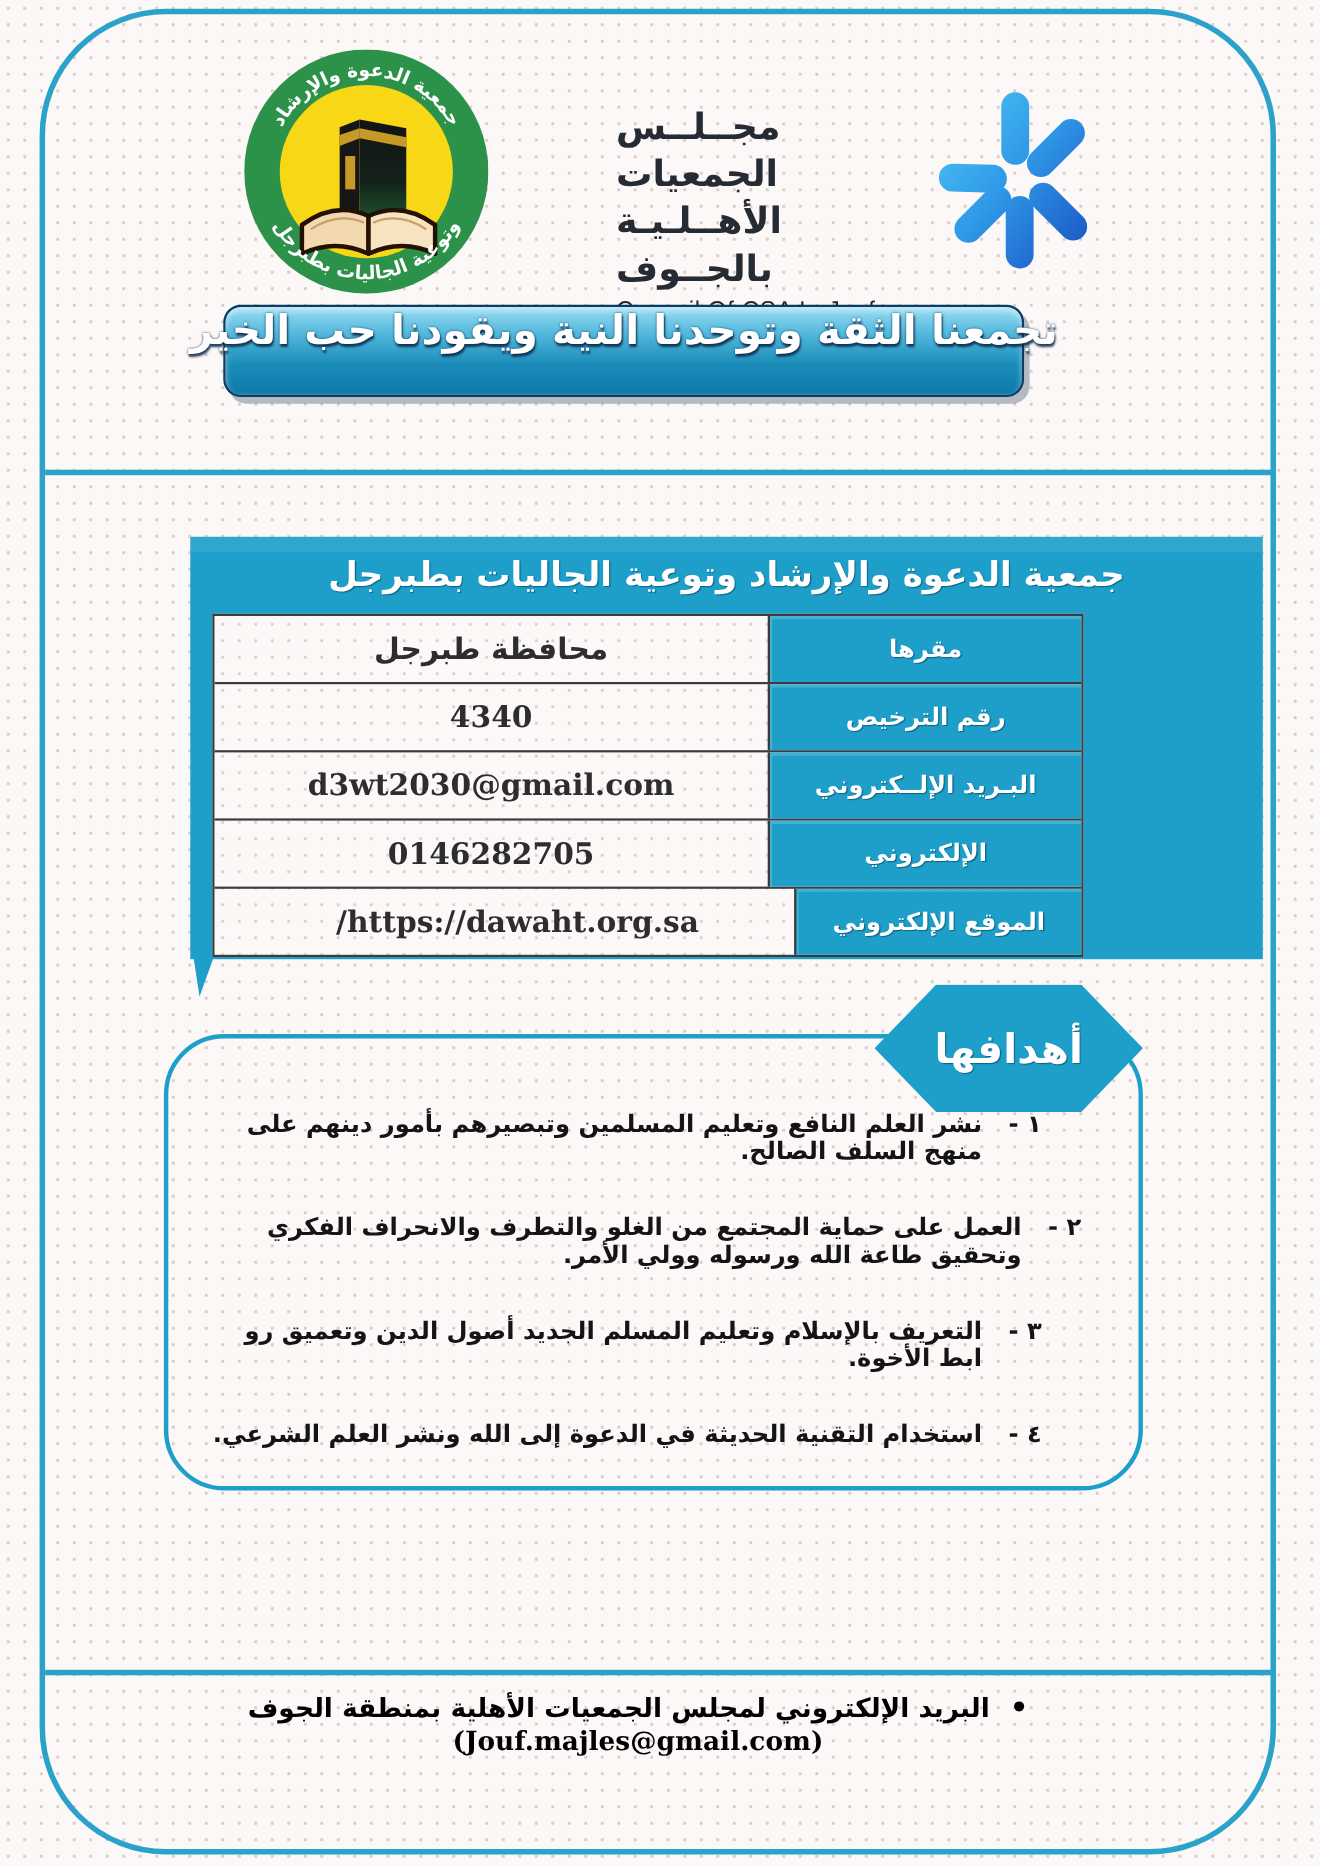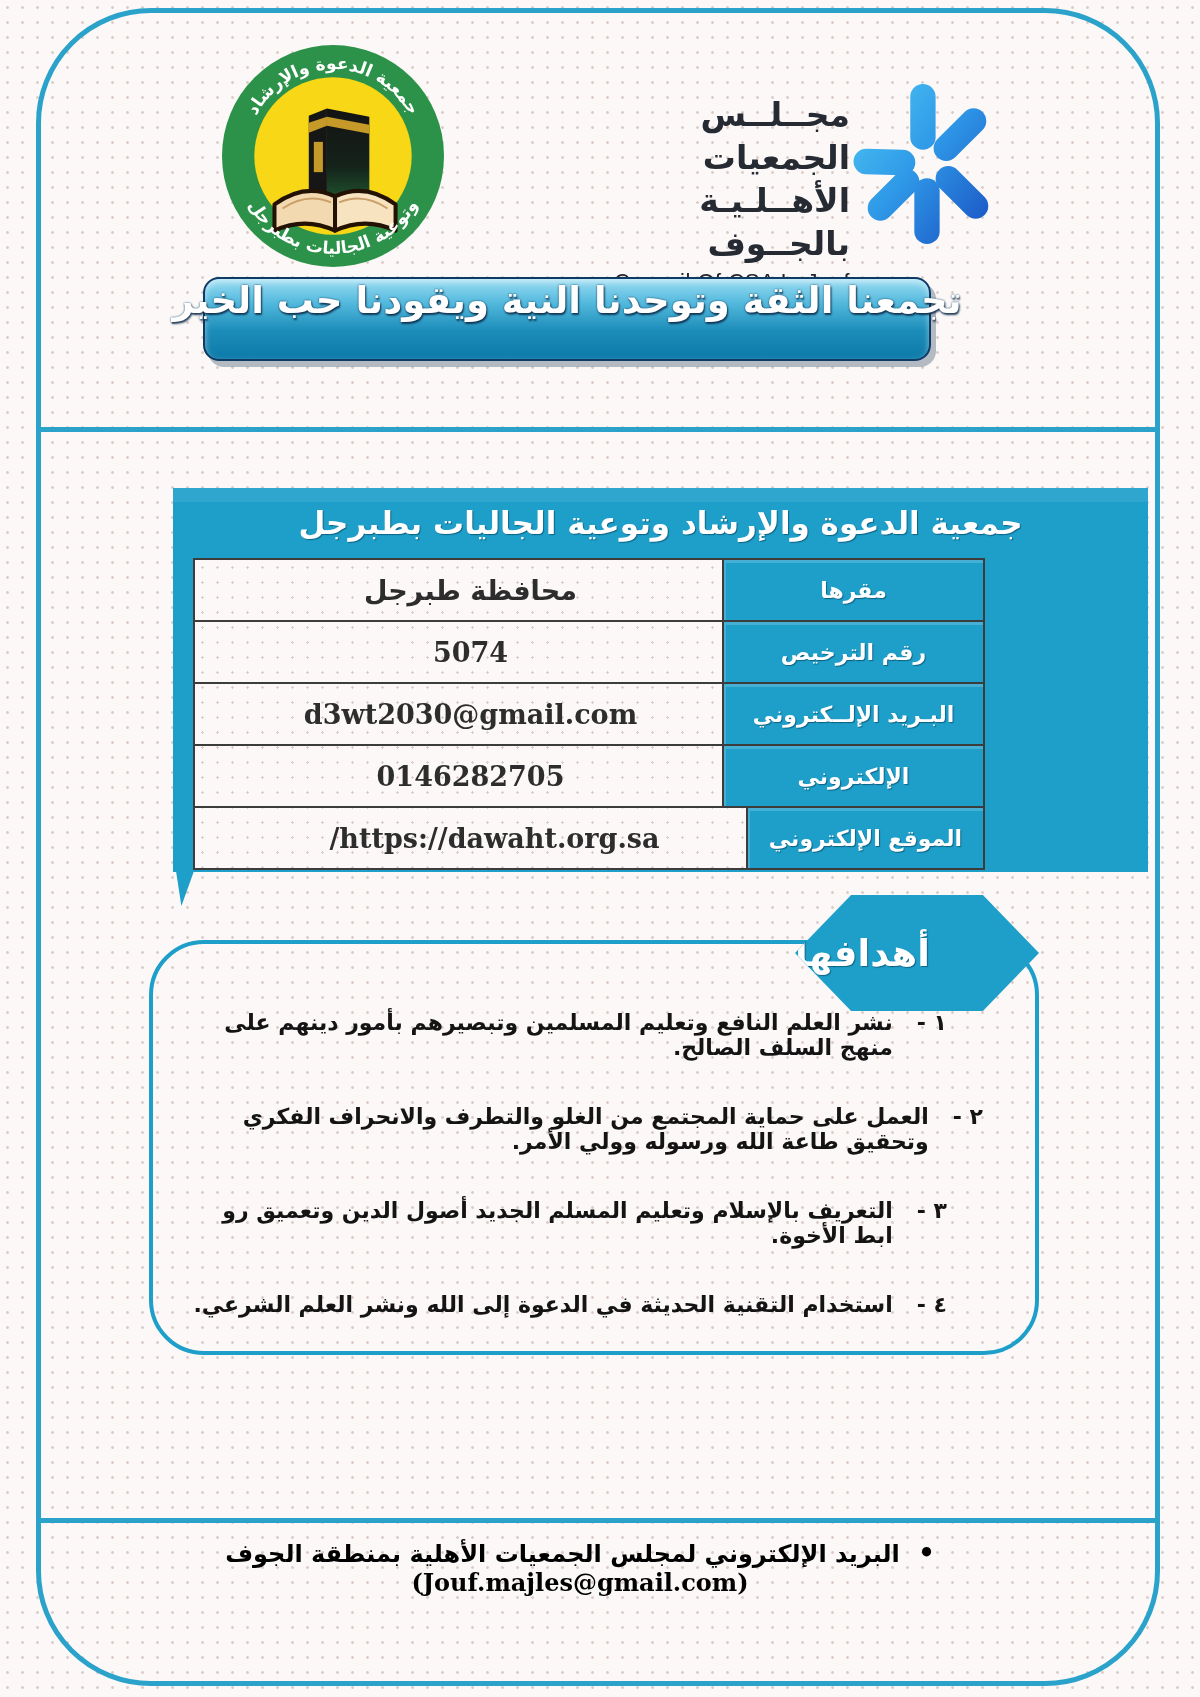--- a/index.html
+++ b/index.html
@@ -11,21 +11,21 @@
     font-family:"DejaVu Sans", sans-serif;
   }
   .frame {
     position:absolute; left:36px; top:8px; width:1124px; height:1678px;
     border:5px solid #2ba2ca; border-radius:115px; box-sizing:border-box;
   }
   
   .assoc-logo { position:absolute; left:222px; top:45px; width:222px; height:222px; }
   
   .council-logo { position:absolute; left:540px; top:80px; width:470px; height:170px; }
-  .council-text { position:absolute; left:20px; top:14px; width:290px; text-align:right; color:#262a33; }
+  .council-text { position:absolute; left:20px; top:14px; width:290px; text-align:left; color:#262a33; }
   .c-ar { font-size:33px; font-weight:bold; line-height:1.3; direction:rtl; }
   .c-en { font-size:22px; font-family:"Liberation Sans", sans-serif; letter-spacing:0.5px; margin-top:3px; color:#23272f; }
   .council-icon { position:absolute; left:312px; top:0; }
   
   .banner {
     position:absolute; left:203px; top:277px; width:728px; height:84px;
     border:2px solid #0e3a63; border-radius:16px; box-sizing:border-box;
     background: linear-gradient(180deg,#9addf2 0%,#53b9dd 30%,#1b8cb9 65%,#0e7aa9 100%);
     box-shadow: 5px 6px 0 rgba(120,135,150,.55), inset 0 3px 6px rgba(255,255,255,.5);
     display:flex; align-items:flex-start; justify-content:center;
@@ -52,36 +52,36 @@
     display:flex; flex-direction:column;
     background-color:#fbf8f7;
     background-image: radial-gradient(circle, #dccdc9 1.2px, transparent 1.4px);
     background-size:15px 15px;
   }
   .trow { flex:1; display:flex; border-bottom:2px solid #3c3c3c; }
   .trow:last-child { border-bottom:none;padding-left:24px; }
   .tval {
     width:503px; display:flex; align-items:center; justify-content:center;
     font-family:"DejaVu Serif","DejaVu Sans",serif; font-weight:bold;
-    font-size:27px; color:#2d2d2d;margin-left:24px;
+    font-size:27px; color:#2d2d2d;
   }
   .tlab {
     flex:1; background:#1d9fca; border-left:2px solid #3c3c3c;
     display:flex; align-items:center; justify-content:center;
     color:#fff; font-size:22px; font-weight:bold; direction:rtl;
     text-shadow:1px 1px 1px rgba(0,40,60,.5);
     box-shadow: inset 2px 3px 0 rgba(255,255,255,.18);
   }
   .spike { position:absolute; left:3px; top:383px; width:18px; height:35px; background:#1d9fca;
            clip-path:polygon(0 0,100% 0,30% 100%); }
   
   .hex {
     position:absolute; left:795px; top:895px; width:244px; height:116px; background:#1d9fca;
     clip-path:polygon(23% 0,77% 0,100% 50%,77% 100%,23% 100%,0 50%);
-    display:flex; align-items:center; z-index:3;
+    display:flex; align-items:center; justify-content:center; z-index:3;
   }
   .hex span { color:#fff; font-size:37px; font-weight:bold; direction:rtl;
               text-shadow:1px 1px 1px rgba(0,40,60,.5); }
   .obj-box {
     position:absolute; left:149px; top:940px; width:890px; height:415px;
     border:4px solid #1d9fca; border-radius:55px; box-sizing:border-box; z-index:2;
   }
   .obj-list { position:absolute; left:0; right:0; top:0; bottom:0; padding:66px 52px 0 40px; direction:rtl; }
   .obj-item { display:flex; gap:24px; margin-bottom:44px; align-items:baseline;
               font-weight:bold; font-size:22px; color:#141414; padding-right:36px; }
@@ -169,21 +169,21 @@
   <div class="divider d1"></div>
 
   <div class="info-table">
     <div class="tbl-title">جمعية الدعوة والإرشاد وتوعية الجاليات بطبرجل</div>
     <div class="tbl-grid">
       <div class="trow">
         <div class="tval">محافظة طبرجل</div>
         <div class="tlab">مقرها</div>
       </div>
       <div class="trow">
-        <div class="tval">5074</div>
+        <div class="tval">4340</div>
         <div class="tlab">رقم الترخيص</div>
       </div>
       <div class="trow">
         <div class="tval">d3wt2030@gmail.com</div>
         <div class="tlab">البـريد الإلــكتروني</div>
       </div>
       <div class="trow">
         <div class="tval">0146282705</div>
         <div class="tlab">الإلكتروني</div>
       </div>

